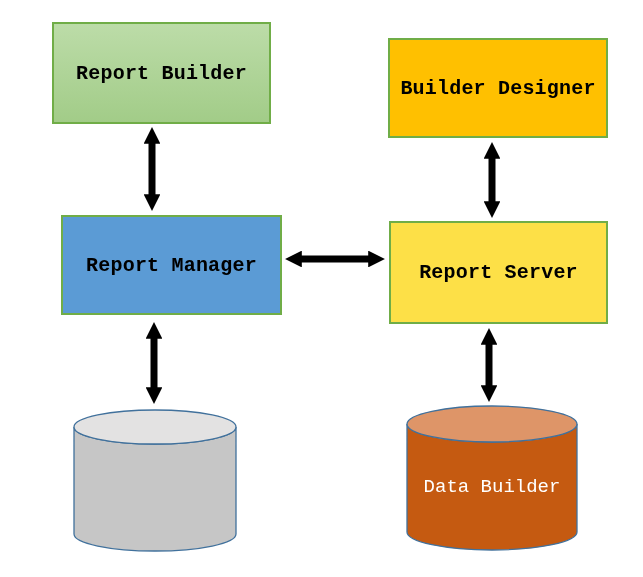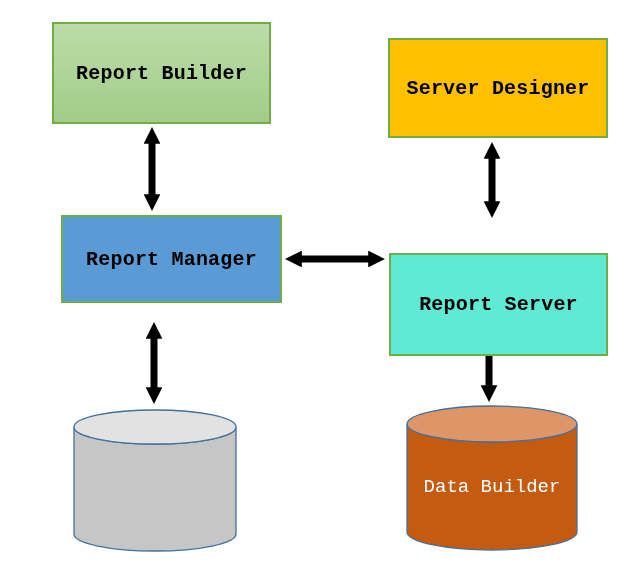--- a/index.html
+++ b/index.html
@@ -23,21 +23,21 @@
     font-weight:bold;
     font-size:20px;
     color:#000000;
     letter-spacing:0.2px;
   }
   .box-builder{
     left:52px;top:22px;width:219px;height:102px;
     background:linear-gradient(180deg,#bcdca8 0%,#a2cc88 100%);
   }
   .box-designer{left:388px;top:38px;width:220px;height:100px;}
-  .box-manager{left:61px;top:215px;width:221px;height:88px;}
+  .box-manager{left:61px;top:215px;width:221px;height:100px;}
   .box-server{left:389px;top:221px;width:219px;height:103px;}
   .cyl-label{
     position:absolute;
     text-align:center;
     font-size:19px;
     font-weight:normal;
     line-height:30px;
   }
   .cyl-label-gray{
     left:89px;top:445px;width:132px;
@@ -73,27 +73,27 @@
     <path d="M301,259 L369,259" stroke="#000000" stroke-width="7" marker-start="url(#ah)" marker-end="url(#ah)"></path>
     <path d="M154,338 L154,388" stroke="#000000" stroke-width="7" marker-start="url(#ah)" marker-end="url(#ah)"></path>
     <path d="M489,344 L489,386" stroke="#000000" stroke-width="7" marker-start="url(#ah)" marker-end="url(#ah)"></path>
   </svg>
 
   <div class="box box-builder">
     <span class="label">Report Builder</span>
   </div>
 
   <div class="box box-designer" style="background-color: rgb(255, 192, 0);">
-    <span class="label">Server Designer</span>
+    <span class="label">Builder Designer</span>
   </div>
 
   <div class="box box-manager" style="background-color: rgb(91, 155, 213);">
     <span class="label">Report Manager</span>
   </div>
 
-  <div class="box box-server" style="background-color: #5eead4; margin-top: 32px;">
+  <div class="box box-server" style="background-color: #fde047;">
     <span class="label">Report Server</span>
   </div>
 
 
   <div class="cyl-label cyl-label-orange" style="color: rgb(255, 255, 255);">Data Builder</div>
 
 </div>
 
 </body></html>

